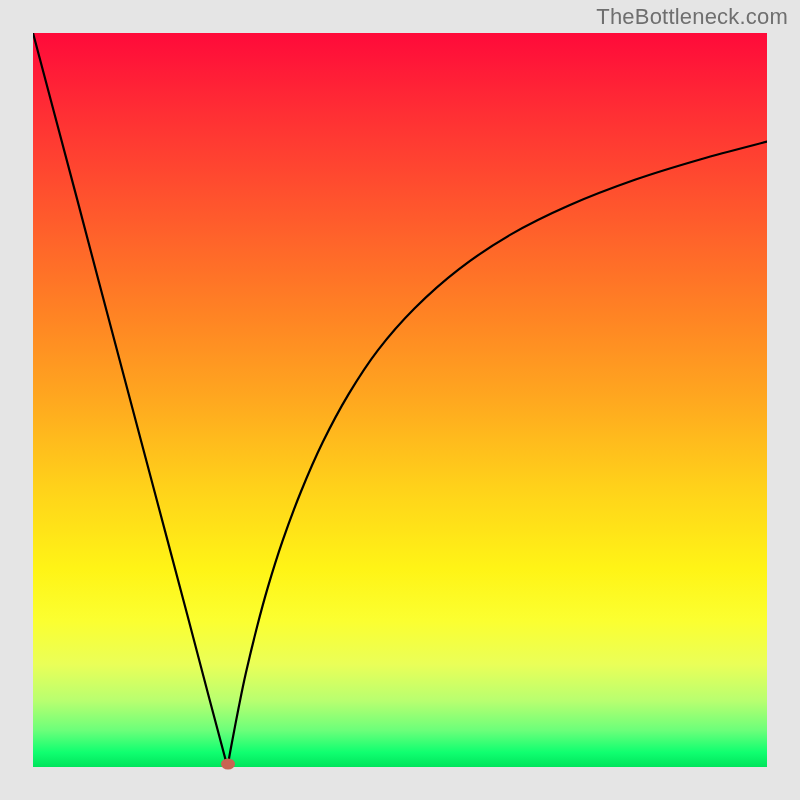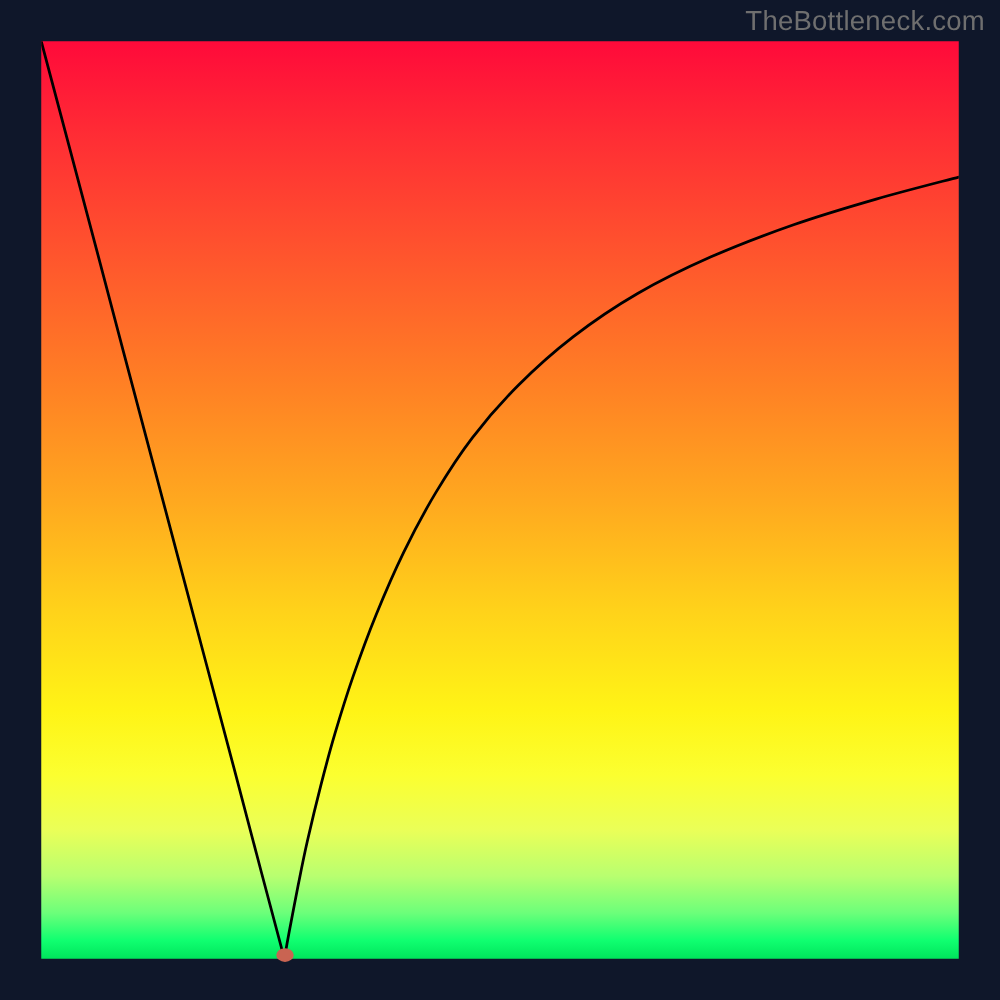--- a/index.html
+++ b/index.html
@@ -8,21 +8,21 @@
     width: 800px;
     height: 800px;
     overflow: hidden;
     background: #000;
     font-family: Arial, Helvetica, sans-serif;
   }
   .frame {
     position: relative;
     width: 800px;
     height: 800px;
-    background: #0f172a;
+    background: #e5e5e5;
   }
   .plot-area {
     position: absolute;
     left: 33px;
     top: 33px;
     width: 734px;
     height: 734px;
     background: linear-gradient(
       to bottom,
       #ff0a3a 0%,

